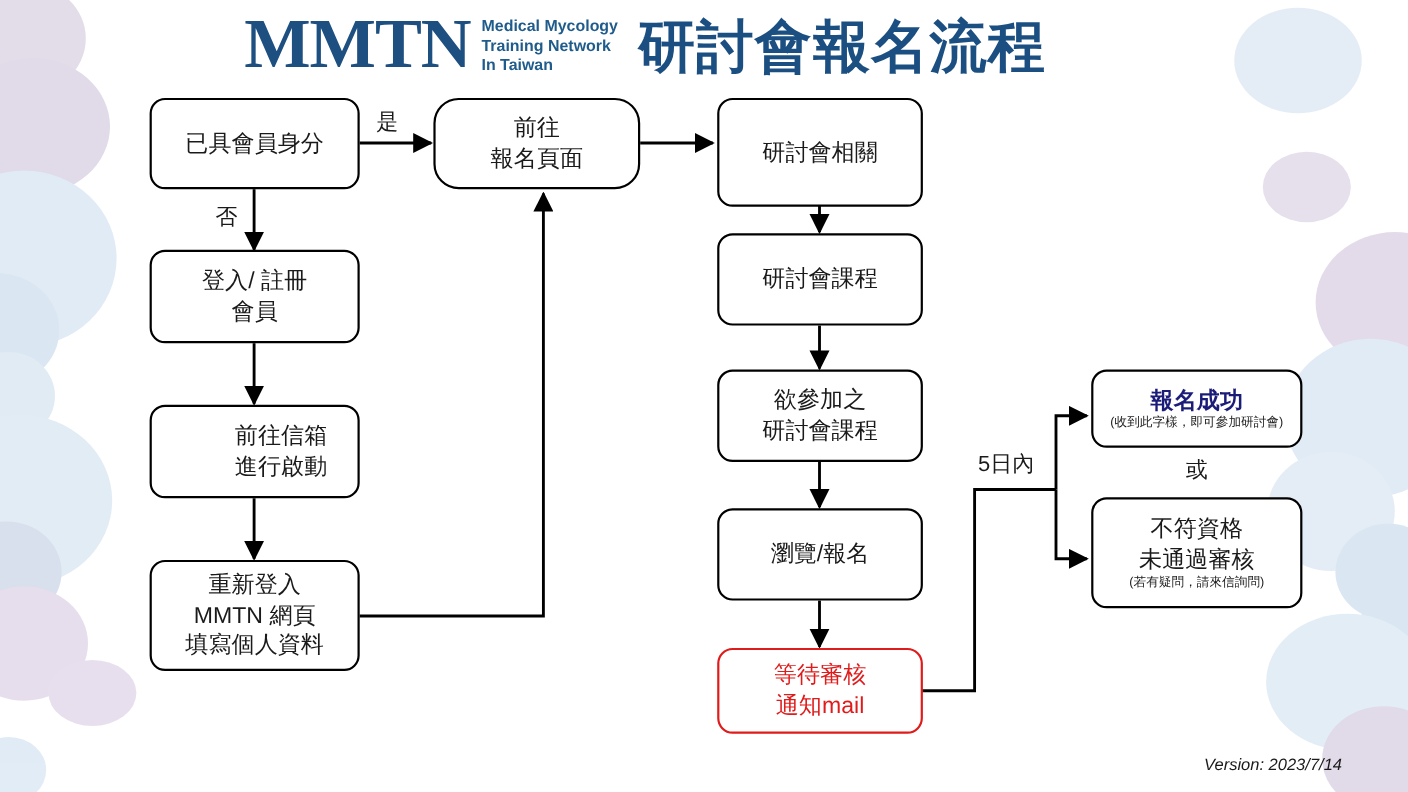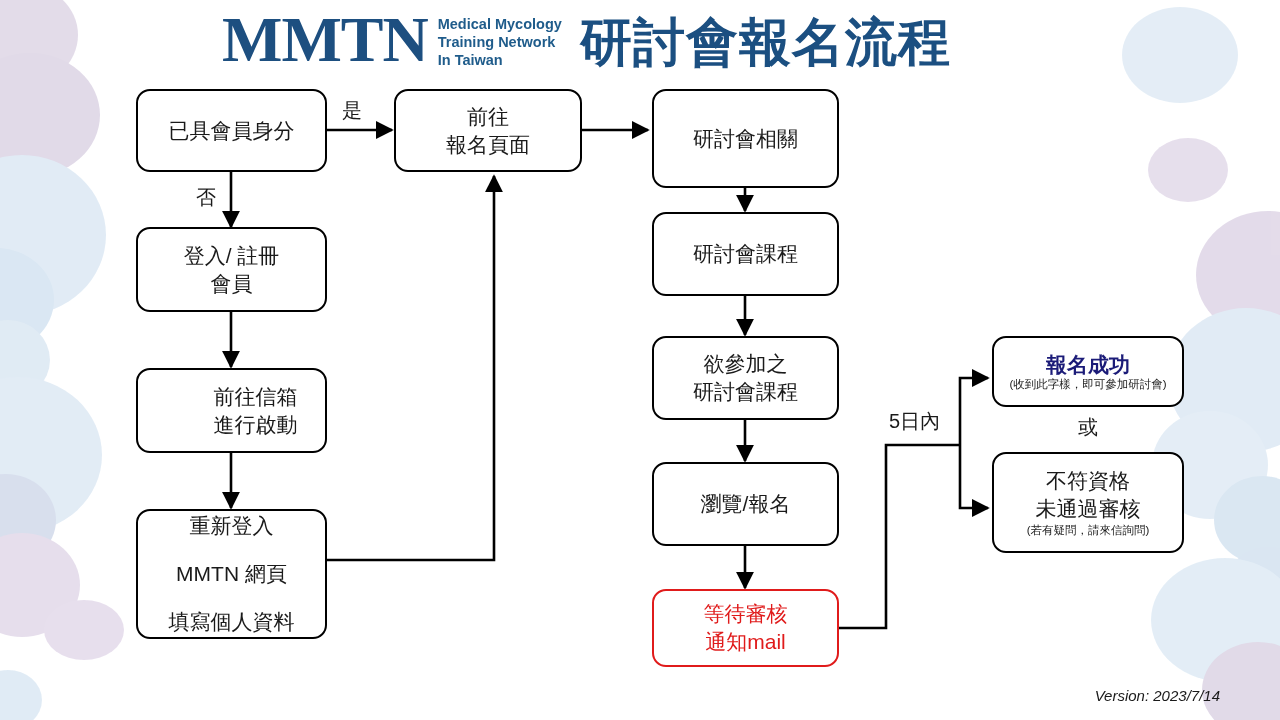--- a/index.html
+++ b/index.html
@@ -211,27 +211,27 @@
   <div class="node" style="left:136px; top:227px; width:191px; height:85px;text-align:right;">
     <span class="line">登入/ 註冊</span>
     <span class="line">會員</span>
   </div>
 
   <div class="node" style="left:136px; top:368px; width:191px; height:85px;padding-left:48px;">
     <span class="line">前往信箱</span>
     <span class="line">進行啟動</span>
   </div>
 
-  <div class="node" style="left:136px; top:509px; width:191px; height:130px;gap:20px;">
+  <div class="node" style="left:136px; top:509px; width:191px; height:101px;">
     <span class="line">重新登入</span>
     <span class="line">MMTN 網頁</span>
     <span class="line">填寫個人資料</span>
   </div>
 
-  <div class="node" style="left:394px; top:89px; width:188px; height:83px;">
+  <div class="node" style="left:394px; top:89px; width:188px; height:83px;border-radius:23px;">
     <span class="line">前往</span>
     <span class="line">報名頁面</span>
   </div>
 
   <div class="node" style="left:652px; top:89px; width:187px; height:99px;">
     <span class="line">研討會相關</span>
   </div>
 
   <div class="node" style="left:652px; top:212px; width:187px; height:84px;">
     <span class="line">研討會課程</span>

